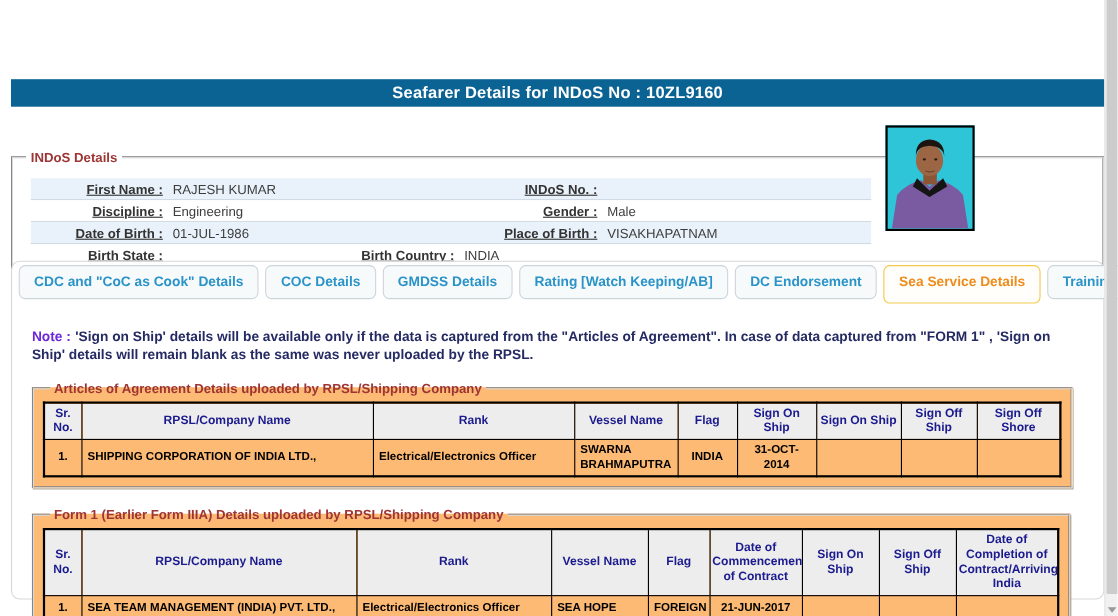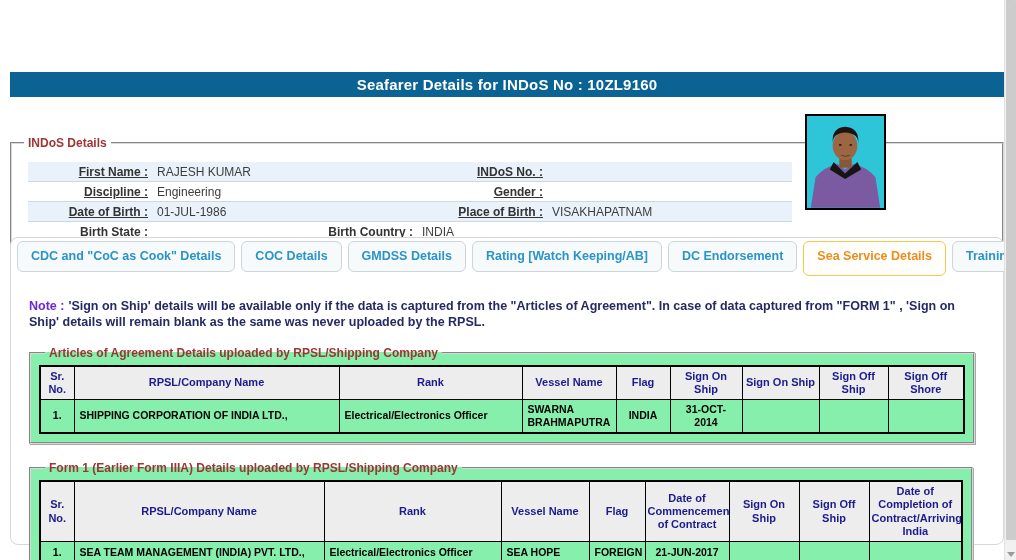--- a/index.html
+++ b/index.html
@@ -57,21 +57,21 @@
 
   
   .note {
     margin: 22px 22px 0 18px; font-size: 12.5px; font-weight: bold;
     color: #252a63; line-height: 1.3;
   }
   .note .note-prefix { color: #6d28d9; margin-right: 4px; }
 
   
   .table-fs {
-    margin: 15px 0 0 18px; width: 942px; background: #86efac;
+    margin: 15px 0 0 18px; width: 942px; background: #fdba74;
     box-shadow: 1px 1px 0 #a8a8a8; padding: 2px 8px 8px;
   }
   .table-fs.second { margin-top: 17px; }
 
   table.grid { border-collapse: collapse; border: 2px solid #000; margin: 3px 0 0 0; table-layout: fixed; width: 924px; }
   table.grid th, table.grid td { border: 1px solid #000; overflow: hidden; }
   table.grid th {
     background: #ededed; color: #1b1b8f; font-size: 11px; font-weight: bold;
     text-align: center; padding: 3px 2px; line-height: 1.2;
   }
@@ -108,20 +108,21 @@
   <div class="info-rows">
     <div class="info-row alt">
       <span class="ilabel">First Name :</span>
       <span class="ivalue">RAJESH KUMAR</span>
       <span class="ilabel">INDoS No. :</span>
     </div>
     <div class="info-row">
       <span class="ilabel">Discipline :</span>
       <span class="ivalue">Engineering</span>
       <span class="ilabel">Gender :</span>
+      <span class="ivalue">Male</span>
     </div>
     <div class="info-row alt">
       <span class="ilabel">Date of Birth :</span>
       <span class="ivalue">01-JUL-1986</span>
       <span class="ilabel">Place of Birth :</span>
       <span class="ivalue">VISAKHAPATNAM</span>
     </div>
     <div class="info-row">
       <span class="ilabel">Birth State :</span>
       <span class="ilabel">Birth Country :</span>

